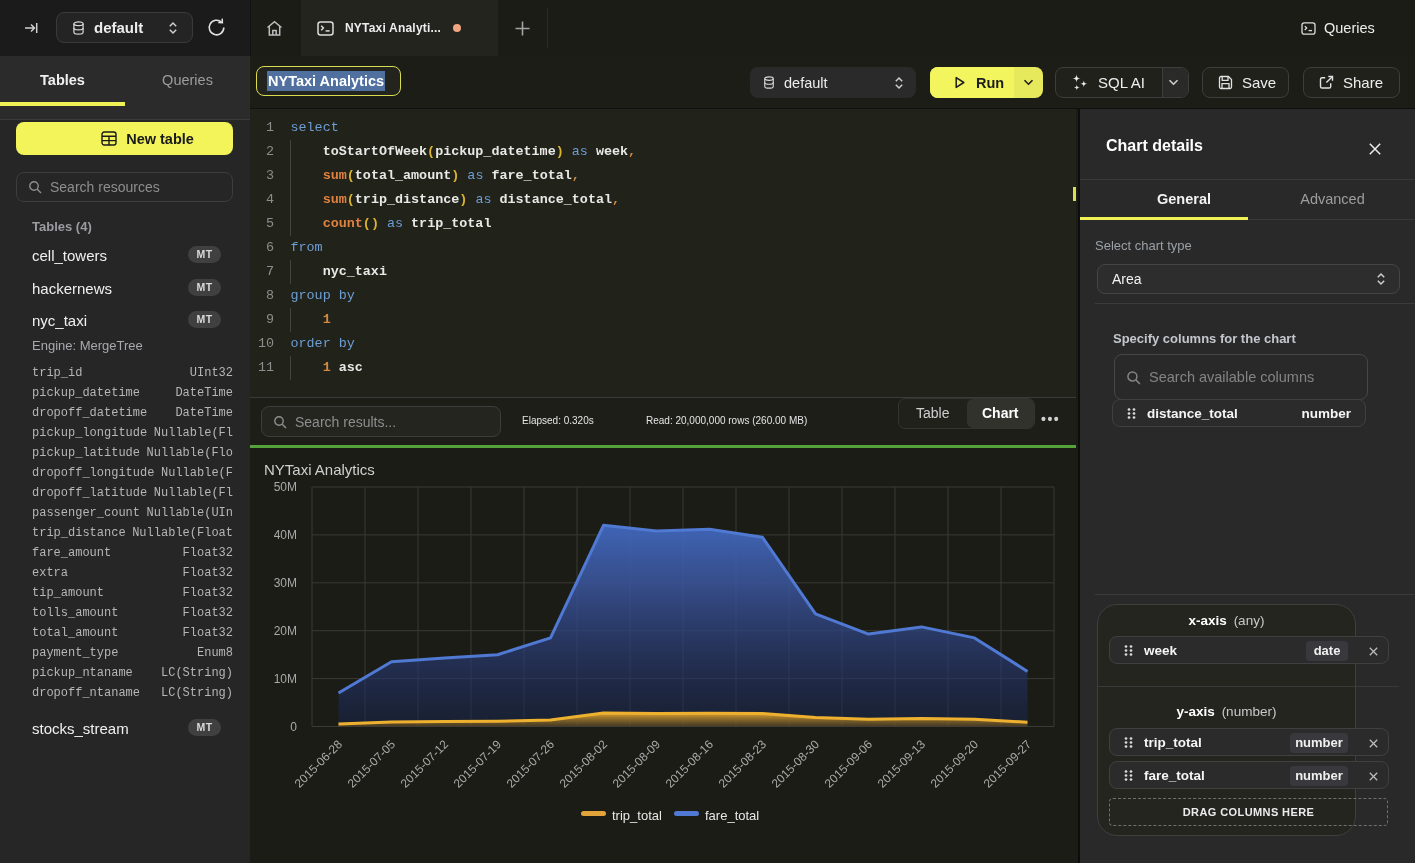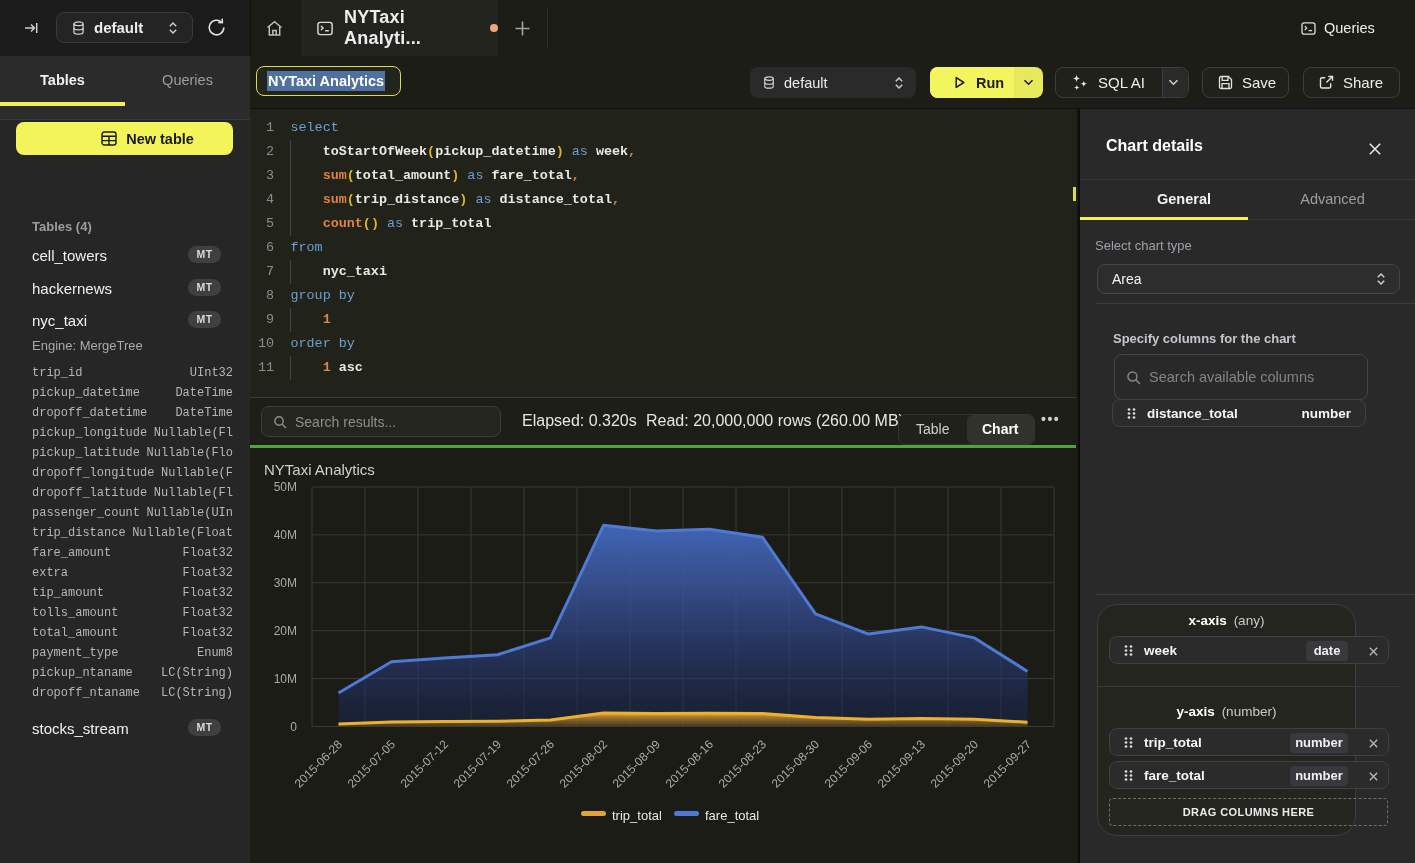--- a/index.html
+++ b/index.html
@@ -6,21 +6,21 @@
   html,body { width:1415px; height:863px; overflow:hidden; background:#1b1c15; }
   body { font-family:"Liberation Sans", sans-serif; position:relative; }
   .abs { position:absolute; }
   svg { display:block; }
   
   #topbar { left:0; top:0; width:1415px; height:56px; background:#1b1c16; }
   #topbar-left { left:0; top:0; width:250px; height:56px; background:#1b1b1b; }
   #db-select { left:56px; top:12px; width:137px; height:31px; background:#242424; border:1px solid #3a3a3a; border-radius:8px; display:flex; align-items:center; }
   #db-select .lbl { color:#ededed; font-size:15px; font-weight:700; margin-left:9px; }
   #tab-active { left:301px; top:0; width:197px; height:56px; background:#24241f; display:flex; align-items:center; }
-  #tab-active .ttl { color:#ededed; font-size:18px; font-weight:700; margin-left:11px; letter-spacing:.2px; }
+  #tab-active .ttl { color:#ededed; font-size:12px; font-weight:700; margin-left:11px; letter-spacing:.2px; }
   #tab-active .dot { width:8px; height:8px; border-radius:50%; background:#efa57f; margin-left:12px; }
   .vsep { width:1px; background:#2c2c27; }
   #queries-btn { left:1301px; top:0; height:56px; display:flex; align-items:center; }
   #queries-btn .lbl { color:#ededed; font-size:14.5px; font-weight:400; margin-left:8px; }
   
   #sidebar { left:0; top:56px; width:250px; height:807px; background:#262626; }
   #side-tabs { left:0; top:0; width:250px; height:64px; background:#2b2b2b; border-bottom:1px solid #3a3a3a; }
   #side-tabs .t1 { position:absolute; left:0; top:0; width:125px; height:50px; line-height:49px; text-align:center; color:#f0f0f0; font-size:14.5px; font-weight:700; }
   #side-tabs .t2 { position:absolute; left:125px; top:0; width:125px; height:50px; line-height:49px; text-align:center; color:#9d9d9d; font-size:14.5px; }
   #side-tabs .uline { position:absolute; left:0; top:46px; width:125px; height:4px; background:#f0f157; }
@@ -55,22 +55,22 @@
   .cl .c { position:absolute; left:40.5px; top:0; }
   .kw { color:#6d9ed4; font-weight:400; }
   .fn { color:#e0823f; }
   .pr { color:#dcb52f; }
   .pu { color:#d08a45; }
   .nu { color:#d08a45; }
   .ig { position:absolute; left:40px; width:1px; background:#45453f; }
   
   #results { left:250px; top:398px; width:826px; height:47px; background:#1d1e17; }
   #res-search { left:11px; top:8px; width:240px; height:31px; background:#24251f; }
-  #results .info { position:absolute; top:0; height:47px; line-height:46px; color:#e5e5e5; font-size:16px; }
-  #seg { left:648px; top:16px; width:137px; height:31px; background:#20211b; border:1px solid #33342e; border-radius:7px; display:flex; }
+  #results .info { position:absolute; top:0; height:47px; line-height:46px; color:#e5e5e5; font-size:10px; }
+  #seg { left:648px; top:0; width:137px; height:31px; background:#20211b; border:1px solid #33342e; border-radius:7px; display:flex; }
   #seg .s1 { flex:1; text-align:center; line-height:29px; color:#cfcfcf; font-size:14px; }
   #seg .s2 { flex:1; text-align:center; line-height:29px; color:#ffffff; font-size:14px; font-weight:700; background:#31322c; border-radius:6px; }
   #dots { left:791px; top:0; height:47px; line-height:43px; color:#cfcfcf; font-size:14px; font-weight:700; letter-spacing:1.5px; }
   #greenline { left:250px; top:445px; width:826px; height:3px; background:#55a23d; }
   
   #chart { left:250px; top:448px; width:826px; height:415px; background:#1b1c15; }
   #chart .title { position:absolute; left:14px; top:13px; color:#cfcfcf; font-size:15px; }
   
   #rpanel { left:1078px; top:109px; width:337px; height:754px; background:#292929; border-left:2px solid #0d0d0d; }
   #rp-head { position:absolute; left:0; top:0; width:337px; height:71px; border-bottom:1px solid #3a3a3a; }
@@ -149,20 +149,24 @@
 <div class="abs" id="sidebar">
   <div class="abs" id="side-tabs">
       <span class="t1">Tables</span>
       <span class="t2">Queries</span>
       <span class="uline"></span>
     </div>
   <div class="abs" id="newtable"><svg width="16" height="15" viewBox="0 0 16 15" fill="none" stroke="#1a1a1a" stroke-width="1.4">
         <rect x="1" y="1" width="14" height="13" rx="2.2"></rect>
         <path d="M1 5.3h14M8 5.3V14M1 9.6h14"></path>
       </svg>New table</div>
+  <div class="abs searchbox" id="side-search"><svg width="14" height="14" viewBox="0 0 14 14" fill="none" stroke="#8e8e8e" stroke-width="1.4">
+        <circle cx="6" cy="6" r="4.2"></circle>
+        <path d="M9.2 9.2L13 13"></path>
+      </svg>Search resources</div>
   <span class="abs sec-label" style="left:32px;top:163px">Tables (4)</span>
   <span class="abs tname" style="left:32px;top:191px">cell_towers</span>
     <span class="mt" style="top:190px">MT</span>
   <span class="abs tname" style="left:32px;top:224px">hackernews</span>
     <span class="mt" style="top:223px">MT</span>
   <span class="abs tname" style="left:32px;top:256px">nyc_taxi</span>
     <span class="mt" style="top:255px">MT</span>
   <span class="abs" style="left:32px;top:282px;color:#a8a8ae;font-size:13px">Engine: MergeTree</span>
   <span class="col" style="top:310px">trip_id<b>UInt32</b></span>
   <span class="col" style="top:330px">pickup_datetime<b>DateTime</b></span>

